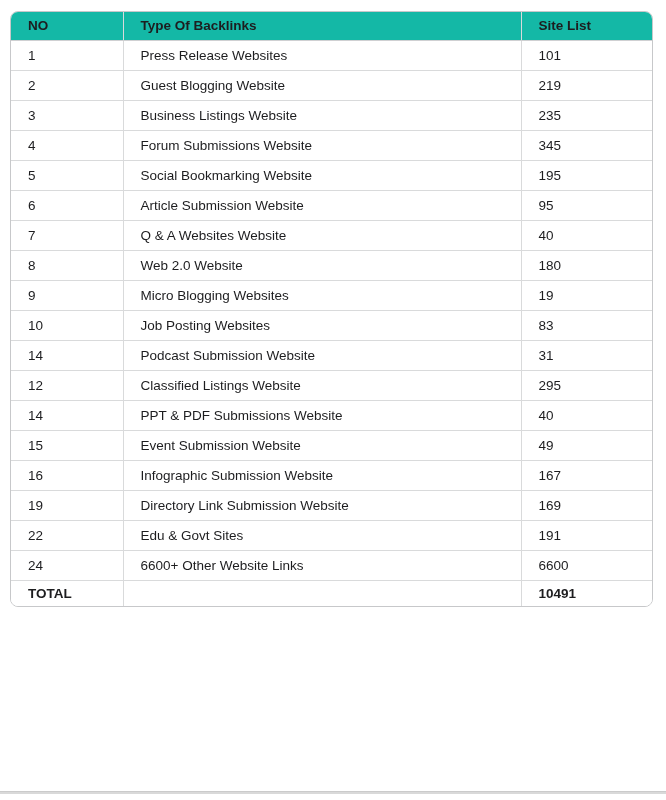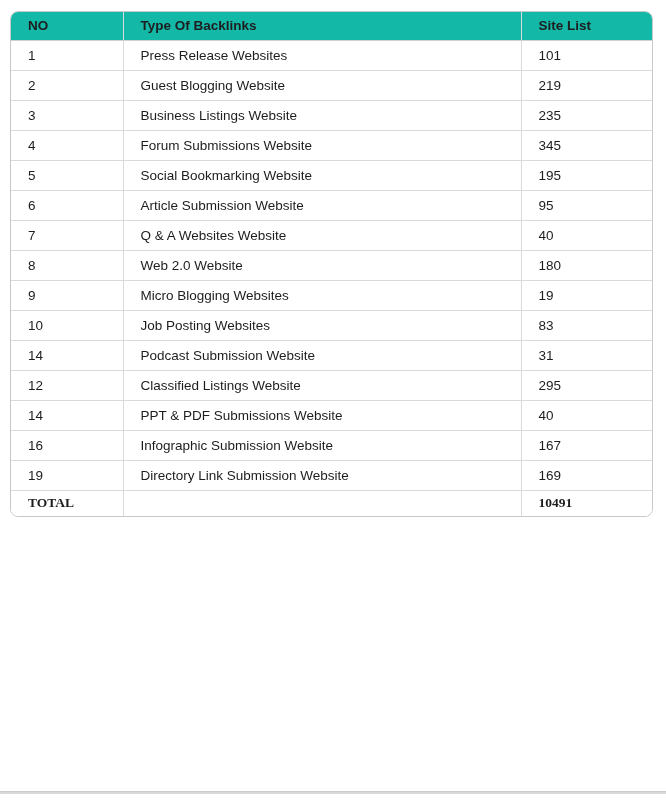--- a/index.html
+++ b/index.html
@@ -59,21 +59,20 @@
   }
   tbody td {
     height: 30px;
     background: #ffffff;
   }
   tfoot td {
     height: 26px;
     border-bottom: none;
     font-weight: bold;
     background: #ffffff;
-    font-family: Liberation Serif, serif;
   }
   .bottom-strip {
     position: absolute;
     left: 0;
     top: 791px;
     width: 666px;
     height: 3px;
     background: #d9d9d9;
     border-top: 1px solid #cbcbcb;
     box-sizing: border-box;
@@ -170,39 +169,54 @@
     <td>295</td>
   </tr>
 
 
   <tr>
     <td>14</td>
     <td>PPT &amp; PDF Submissions Website</td>
     <td>40</td>
   </tr>
 
+  <tr>
+    <td>15</td>
+    <td>Event Submission Website</td>
+    <td>49</td>
+  </tr>
 
   <tr>
     <td>16</td>
     <td>Infographic Submission Website</td>
     <td>167</td>
   </tr>
 
 
 
   <tr>
     <td>19</td>
     <td>Directory Link Submission Website</td>
     <td>169</td>
   </tr>
 
 
 
-
-
+  <tr>
+    <td>22</td>
+    <td>Edu &amp; Govt Sites</td>
+    <td>191</td>
+  </tr>
+
+
+  <tr>
+    <td>24</td>
+    <td>6600+ Other Website Links</td>
+    <td>6600</td>
+  </tr>
 </tbody>
       <tfoot>
         <tr>
           <td>TOTAL</td>
           <td></td>
           <td>10491</td>
         </tr>
       </tfoot>
     </table>
   </div>

